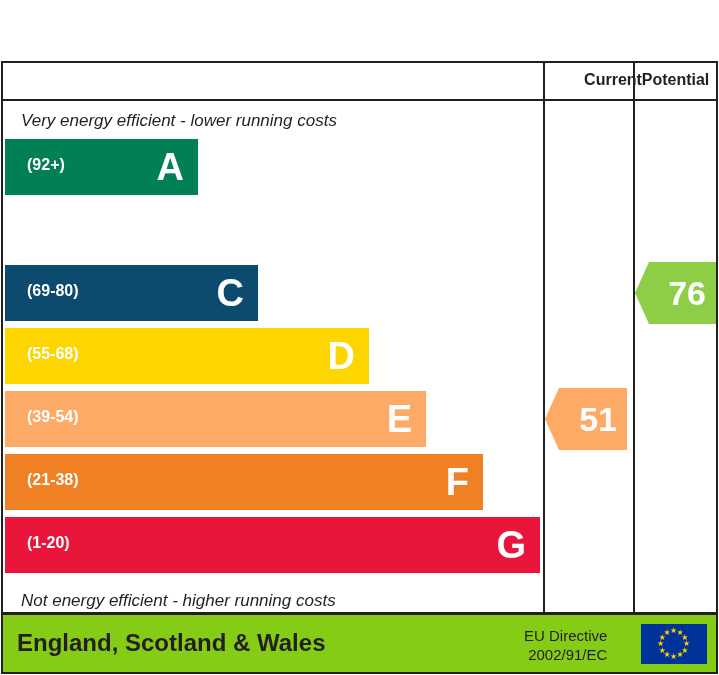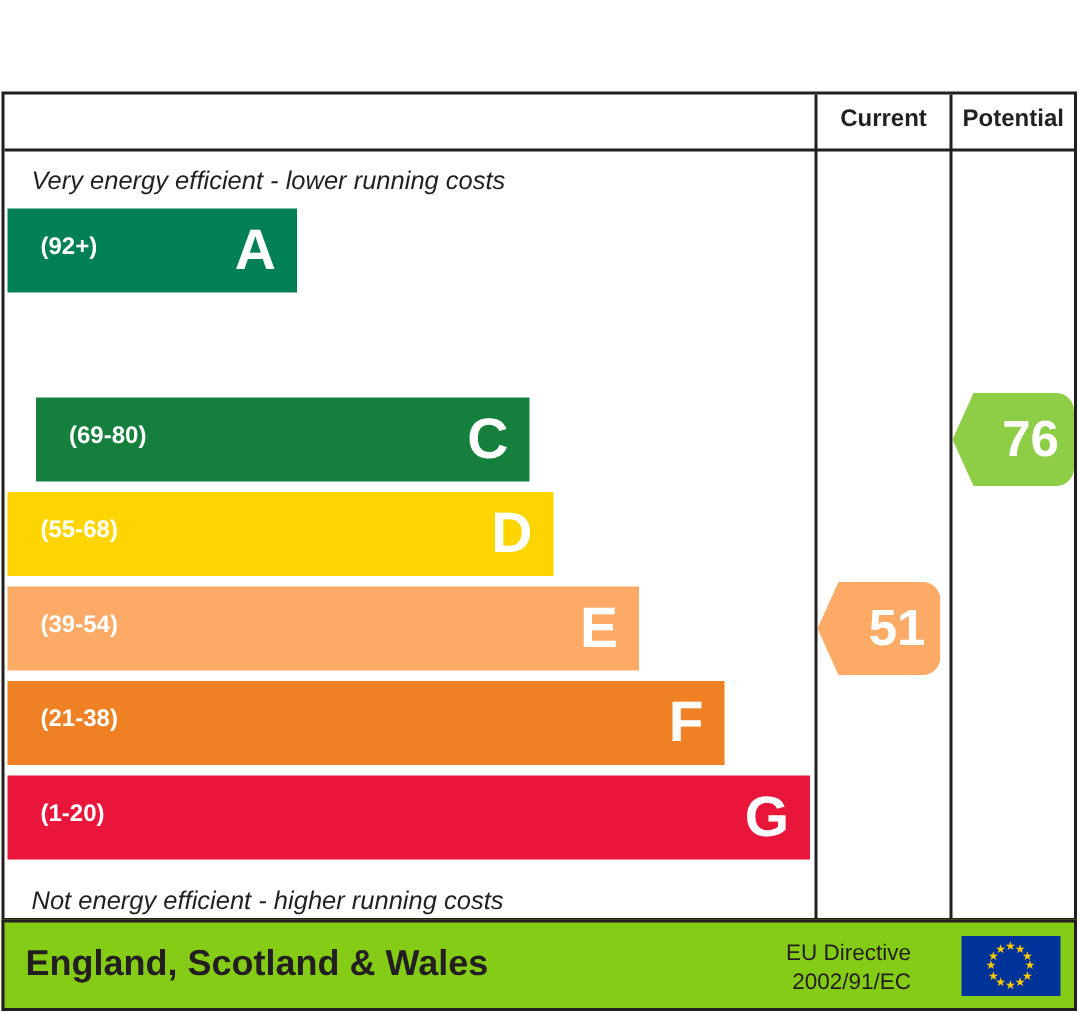--- a/index.html
+++ b/index.html
@@ -70,21 +70,21 @@
   }
 
   .col-head {
     position: absolute;
     top: 8px;
     text-align: center;
     font-size: 16px;
     font-weight: bold;
     color: #231f20;
   }
-  .col-head.current   { left: 542px; width: 88px; }
+  .col-head.current   { left: 566px; width: 88px; }
   .col-head.potential { left: 632px; width: 81px; }
 
   
   .caption {
     position: absolute;
     left: 18px;
     font-size: 17px;
     font-style: italic;
     color: #231f20;
     white-space: nowrap;
@@ -130,21 +130,20 @@
     position: absolute;
     height: 62px;
     display: flex;
     align-items: center;
     justify-content: flex-end;
     box-sizing: border-box;
     padding-right: 10px;
     font-size: 34px;
     font-weight: bold;
     color: #ffffff;
-    border-radius: 12px;
   }
 
   
   .footer {
     position: absolute;
     left: 1px;
     top: 613px;
     width: 717px;
     height: 61px;
     border: 2px solid #231f20;
@@ -198,21 +197,21 @@
     <div class="col-head potential">Potential</div>
 
     <div class="caption bottom">Not energy efficient - higher running costs</div>
     <div class="caption top">Very energy efficient - lower running costs</div>
 
     <div class="bars">
         <div class="bar" style="top: 0px; width: 193px; background: rgb(0, 128, 84);">
           <span class="range">(92+)</span>
           <span class="letter">A</span>
         </div>
-        <div class="bar" style="top: 126px; width: 329px; background: #15803d; margin-left: 19px;">
+        <div class="bar" style="top: 126px; width: 253px; background: #0c4a6e;">
           <span class="range">(69-80)</span>
           <span class="letter">C</span>
         </div>
         <div class="bar" style="top: 189px; width: 364px; background: rgb(255, 213, 0);">
           <span class="range">(55-68)</span>
           <span class="letter">D</span>
         </div>
         <div class="bar" style="top: 252px; width: 421px; background: rgb(252, 170, 101);">
           <span class="range">(39-54)</span>
           <span class="letter">E</span>

